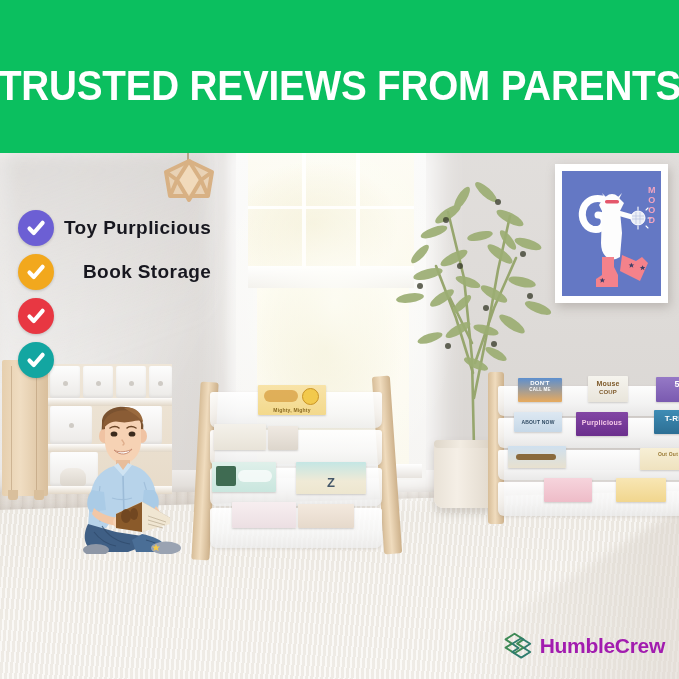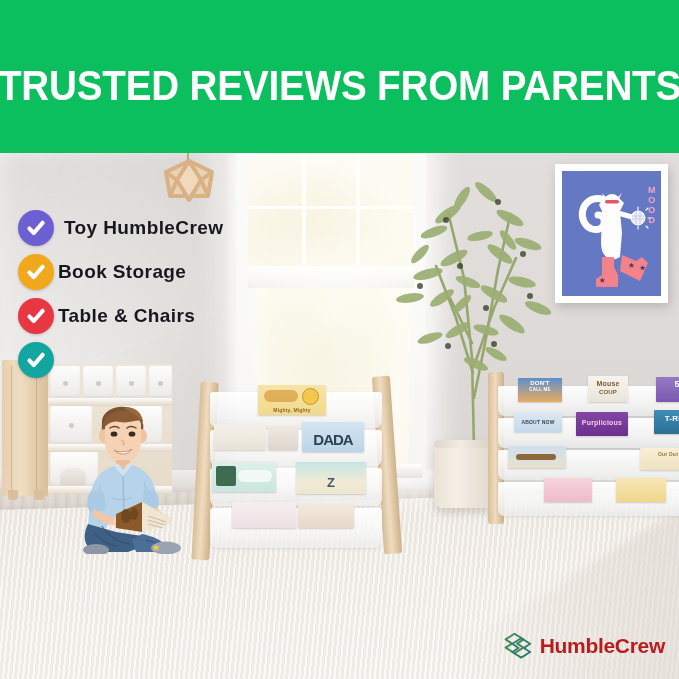--- a/index.html
+++ b/index.html
@@ -276,35 +276,35 @@
   .check-circle svg { display:block; }
   .feature-label {
     margin-left:10px;
     font-family:"Liberation Sans", sans-serif;
     font-weight:bold;
     font-size:19px;
     letter-spacing:0.4px;
     color:#17171f;
     white-space:nowrap;
   }
-  .feature-row.indent .feature-label { margin-left:4px; }
+  .feature-row.indent .feature-label { margin-left:29px; }
 
   
   .brand {
     position:absolute; right:14px; bottom:18px;
     display:flex; align-items:center; gap:7px;
   }
   .brand-mark { width:30px; height:30px; }
   .brand-mark svg { display:block; }
   .brand-text {
     font-family:"Liberation Sans", sans-serif;
     font-weight:bold;
     font-size:21px;
     letter-spacing:-0.3px;
-    color:#b91c1c;
+    color:#a21caf;
   }
 </style>
 </head>
 <body>
 
 <div id="canvas">
 
   <div class="scene">
 
     <div class="wall"></div>
@@ -473,23 +473,20 @@
       <div class="bc-pocket-c" style="top:126px;height:40px"></div>
 
       <div class="bc-book" style="left:62px;top:3px;width:68px;height:30px;background:linear-gradient(180deg,#f8e3a8 0%,#f3d98c 100%)">
         <div style="position:absolute;left:6px;top:5px;width:34px;height:12px;border-radius:8px;background:#d9a347;opacity:0.8"></div>
         <div style="position:absolute;right:7px;top:3px;width:17px;height:17px;border-radius:50%;background:#f2c94c;border:1.5px solid #c99426"></div>
         <div class="bk-label" style="bottom:2px;font-size:5px;color:#8a6a22">Mighty, Mighty</div>
       </div>
 
       <div class="bc-book" style="left:18px;top:42px;width:52px;height:26px;background:linear-gradient(180deg,#f4f1ea 0%,#e8e3d8 100%)"></div>
       <div class="bc-book" style="left:72px;top:44px;width:30px;height:24px;background:linear-gradient(180deg,#efe9e2 0%,#ddd6cc 100%)"></div>
-      <div class="bc-book" style="left:106px;top:40px;width:62px;height:30px;background:linear-gradient(180deg,#d4e4f0 0%,#bcd4e8 100%)">
-        <div class="bk-label" style="top:9px;font-size:15px;color:#2d4255;letter-spacing:-1px">DADA</div>
-      </div>
 
       <div class="bc-book" style="left:16px;top:80px;width:64px;height:30px;background:linear-gradient(180deg,#dff0ea 0%,#c9e6de 100%)">
         <div style="position:absolute;left:4px;top:4px;width:20px;height:20px;background:#3f6b52;border-radius:2px"></div>
         <div style="position:absolute;left:26px;top:8px;width:34px;height:12px;border-radius:8px;background:rgba(255,255,255,0.7)"></div>
       </div>
       <div class="bc-book" style="left:100px;top:80px;width:70px;height:32px;background:linear-gradient(180deg,#c4e6e4 0%,#f0ead6 60%,#ede6cf 100%)">
         <div class="bk-label" style="top:13px;font-size:13px;color:#46586a">Z</div>
       </div>
 
       <div class="bc-book" style="left:36px;top:120px;width:64px;height:26px;background:linear-gradient(180deg,#f7eef0 0%,#ecdfe3 100%)"></div>
@@ -617,39 +614,38 @@
 
 
   <div class="feature-list">
 
     <div class="feature-row">
       <span class="check-circle" style="background:#6C5FD4">
         <svg width="22" height="22" viewBox="0 0 22 22">
           <path d="M4.5 11.6 L8.8 16 L17.6 5.8" fill="none" stroke="#ffffff" stroke-width="4.2" stroke-linecap="round" stroke-linejoin="round"></path>
         </svg>
       </span>
-      <span class="feature-label">Toy HumbleCrew</span>
+      <span class="feature-label">Toy Purplicious</span>
     </div>
 
     <div class="feature-row indent">
       <span class="check-circle" style="background:#F2A81D">
         <svg width="22" height="22" viewBox="0 0 22 22">
           <path d="M4.5 11.6 L8.8 16 L17.6 5.8" fill="none" stroke="#ffffff" stroke-width="4.2" stroke-linecap="round" stroke-linejoin="round"></path>
         </svg>
       </span>
       <span class="feature-label">Book Storage</span>
     </div>
 
     <div class="feature-row indent">
       <span class="check-circle" style="background:#E83742">
         <svg width="22" height="22" viewBox="0 0 22 22">
           <path d="M4.5 11.6 L8.8 16 L17.6 5.8" fill="none" stroke="#ffffff" stroke-width="4.2" stroke-linecap="round" stroke-linejoin="round"></path>
         </svg>
       </span>
-      <span class="feature-label">Table &amp; Chairs</span>
     </div>
 
     <div class="feature-row">
       <span class="check-circle" style="background:#13A6A1">
         <svg width="22" height="22" viewBox="0 0 22 22">
           <path d="M4.5 11.6 L8.8 16 L17.6 5.8" fill="none" stroke="#ffffff" stroke-width="4.2" stroke-linecap="round" stroke-linejoin="round"></path>
         </svg>
       </span>
     </div>
   </div>

